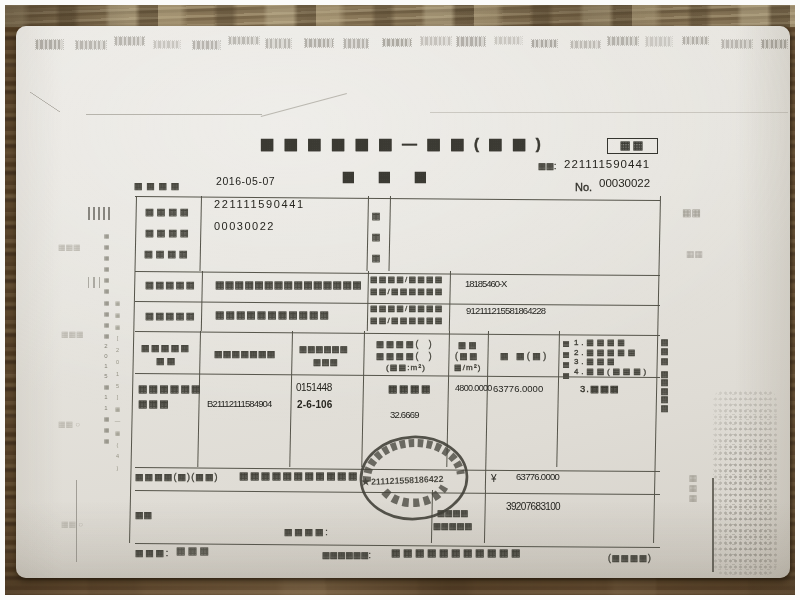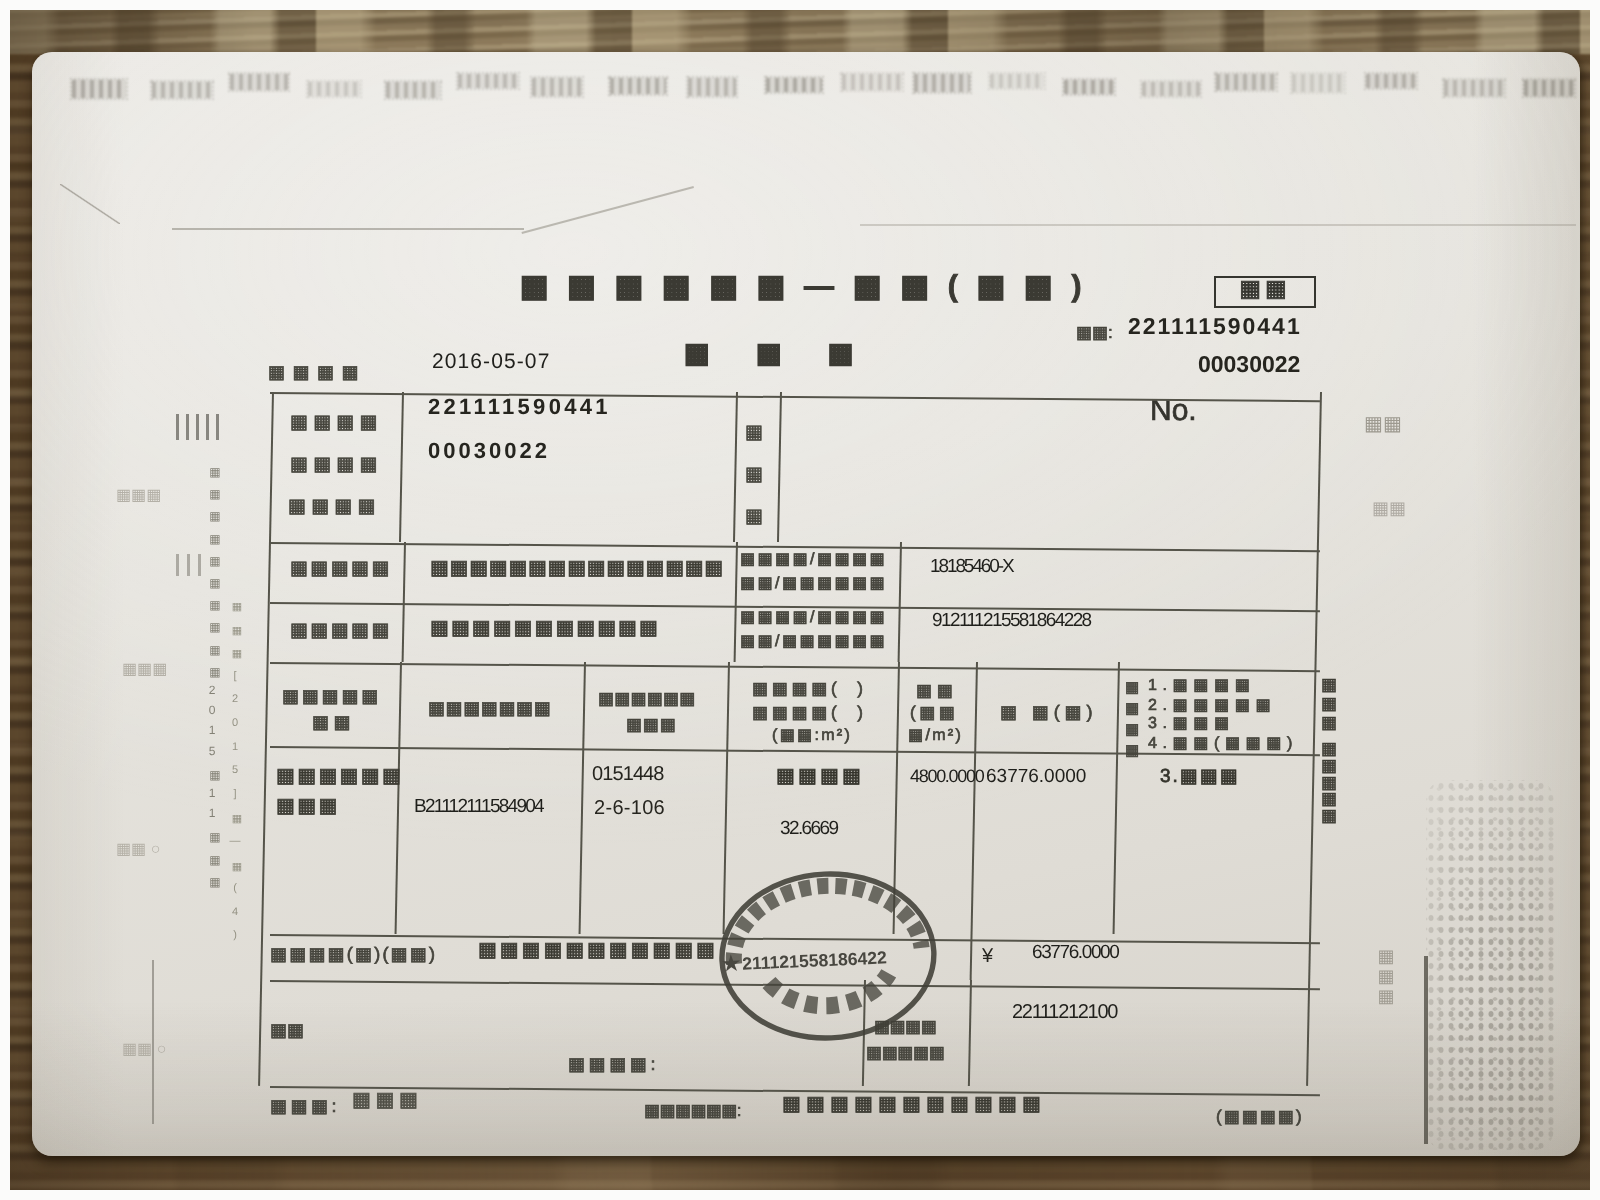--- a/index.html
+++ b/index.html
@@ -1,18 +1,18 @@
 <!DOCTYPE html>
 <html><head><meta charset="utf-8">
 <style>
 html,body{margin:0;padding:0;width:800px;height:600px;overflow:hidden;background:#fff;}
 body{font-family:"Liberation Sans",sans-serif;position:relative;}
 .el{position:absolute;}
 .t{position:absolute;color:#45443c;white-space:pre;line-height:1;-webkit-text-stroke:.35px currentColor;}
-.m{position:absolute;color:#26251f;white-space:pre;line-height:1;font-weight:bold;letter-spacing:1px;}
+.m{position:absolute;color:#26251f;white-space:pre;line-height:1;font-weight:normal;letter-spacing:1px;}
 .hl{position:absolute;height:1px;background:#55544a;transform:rotate(0.45deg);transform-origin:0 0;}
 .vl{position:absolute;width:1px;background:#55544a;transform:rotate(1.15deg);transform-origin:0 0;}
 .vtx{position:absolute;color:#45443c;writing-mode:vertical-rl;text-orientation:upright;line-height:1;white-space:pre;-webkit-text-stroke:.3px currentColor;}
 </style></head>
 <body>
 
 <div class="el" style="left:0;top:0;width:790px;height:590px;border:5px solid #fbfbfa;z-index:50;pointer-events:none;"></div>
 
 <div class="el" style="left:-4px;top:-4px;width:808px;height:608px;filter:blur(.6px);background:
 repeating-linear-gradient(180deg,#7e6545 0 3px,#61492c 5px 8px,#826a48 10px 12px,#55402a 14px 16px,#755c3c 18px 22px,#684f33 24px 27px);"></div>
@@ -76,21 +76,21 @@
 <div class="t" style="left:260px;top:136px;font-size:15px;font-weight:bold;letter-spacing:9.5px;color:#3b3a33;-webkit-text-stroke:.45px #3b3a33;">▦▦▦▦▦▦—▦▦(▦▦)</div>
 
 <div class="el" style="left:607px;top:138px;width:49px;height:13.5px;border:1.6px solid #35352f;color:#35352f;font-size:11.5px;text-align:center;line-height:13.5px;letter-spacing:2px;-webkit-text-stroke:.4px #35352f;">▦▦</div>
 
 <div class="t" style="left:538px;top:162px;font-size:8.5px;">▦▦:</div>
 
 <div class="m" style="left:564px;top:159px;font-size:11.5px;">221111590441</div>
 
 <div class="t" style="left:342px;top:170px;font-size:13.5px;font-weight:bold;letter-spacing:23.2px;color:#3b3a33;-webkit-text-stroke:.4px #3b3a33;">▦▦▦</div>
 
-<div class="t" style="left:575px;top:198px;font-size:15px;color:#35342e;">No.</div>
+<div class="t" style="left:575px;top:182px;font-size:11px;color:#35342e;">No.</div>
 
 <div class="m" style="left:599px;top:178px;font-size:11.5px;letter-spacing:0;">00030022</div>
 
 <div class="t" style="left:134px;top:182px;font-size:9px;letter-spacing:3.75px;">▦▦▦▦</div>
 
 <div class="m" style="left:216px;top:176px;font-size:10.5px;font-weight:normal;letter-spacing:.55px;color:#1f1f1b;">2016-05-07</div>
 
 <div id="grid">
     <div class="hl" style="left:135px;top:196px;width:525px;"></div>
     <div class="hl" style="left:135px;top:271px;width:525px;"></div>
@@ -169,21 +169,21 @@
 <div class="vtx" style="left:562px;top:339px;font-size:7.5px;letter-spacing:1.5px;">▦▦▦▦</div>
 
 <div class="t" style="left:574px;top:338px;font-size:8px;line-height:9.55px;letter-spacing:2.8px;">1.▦▦▦▦<br>2.▦▦▦▦▦<br>3.▦▦▦<br>4.▦▦(▦▦▦)</div>
 
 <div class="t" style="left:138px;top:384px;font-size:10px;letter-spacing:1.15px;color:#3b3a32;">▦▦▦▦▦▦</div>
 <div class="t" style="left:138px;top:399px;font-size:10px;letter-spacing:1.15px;color:#3b3a32;">▦▦▦</div>
 
 <div class="m" style="left:207px;top:399px;font-size:9.5px;font-weight:normal;letter-spacing:-.87px;color:#1f1f1b;text-align:right;">B21112111584904</div>
 
 <div class="m" style="left:296px;top:383px;font-size:10px;font-weight:normal;letter-spacing:-.45px;">0151448</div>
-<div class="m" style="left:297px;top:400px;font-size:10px;font-weight:normal;letter-spacing:.15px;">2-6-106</div>
+<div class="m" style="left:297px;top:400px;font-size:10px;font-weight:bold;letter-spacing:.15px;">2-6-106</div>
 
 <div class="t" style="left:388px;top:384px;font-size:10px;letter-spacing:1.55px;color:#35342c;">▦▦▦▦</div>
 
 <div class="m" style="left:390px;top:410px;font-size:9.5px;font-weight:normal;letter-spacing:-.8px;color:#1f1f1b;">32.6669</div>
 
 <div class="m" style="left:455px;top:384px;font-size:9px;font-weight:normal;letter-spacing:-.65px;color:#1f1f1b;">4800.0000</div>
 
 <div class="m" style="left:493px;top:384px;font-size:9.5px;font-weight:normal;letter-spacing:0px;color:#1f1f1b;">63776.0000</div>
 
 <div class="t" style="left:580px;top:384px;font-size:9.5px;letter-spacing:1px;color:#35342c;">3.▦▦▦</div>
@@ -196,21 +196,21 @@
 
 <div class="m" style="left:516px;top:472px;font-size:9.5px;font-weight:normal;letter-spacing:-.7px;color:#1f1f1b;">63776.0000</div>
 
 <div class="t" style="left:135px;top:511px;font-size:9px;letter-spacing:0px;">▦▦</div>
 
 <div class="t" style="left:284px;top:528px;font-size:9px;letter-spacing:1.8px;">▦▦▦▦:</div>
 
 <div class="t" style="left:437px;top:509px;font-size:8.5px;letter-spacing:-.25px;">▦▦▦▦</div>
 <div class="t" style="left:433px;top:522px;font-size:8.5px;letter-spacing:-.2px;">▦▦▦▦▦</div>
 
-<div class="m" style="left:506px;top:502px;font-size:10px;font-weight:normal;letter-spacing:-.65px;color:#1f1f1b;">22111212100</div>
+<div class="m" style="left:506px;top:502px;font-size:10px;font-weight:normal;letter-spacing:-.65px;color:#1f1f1b;">39207683100</div>
 
 <div class="t" style="left:135px;top:549px;font-size:9px;letter-spacing:1.75px;">▦▦▦:</div>
 <div class="t" style="left:176px;top:546px;font-size:10px;letter-spacing:2.3px;color:#504f46;">▦▦▦</div>
 
 <div class="t" style="left:322px;top:551px;font-size:8.5px;letter-spacing:-.3px;">▦▦▦▦▦▦:</div>
 
 <div class="t" style="left:391px;top:548px;font-size:10px;letter-spacing:2.55px;color:#3b3a32;">▦▦▦▦▦▦▦▦▦▦▦</div>
 
 <div class="t" style="left:608px;top:554px;font-size:8.5px;letter-spacing:1px;">(▦▦▦▦)</div>
 

